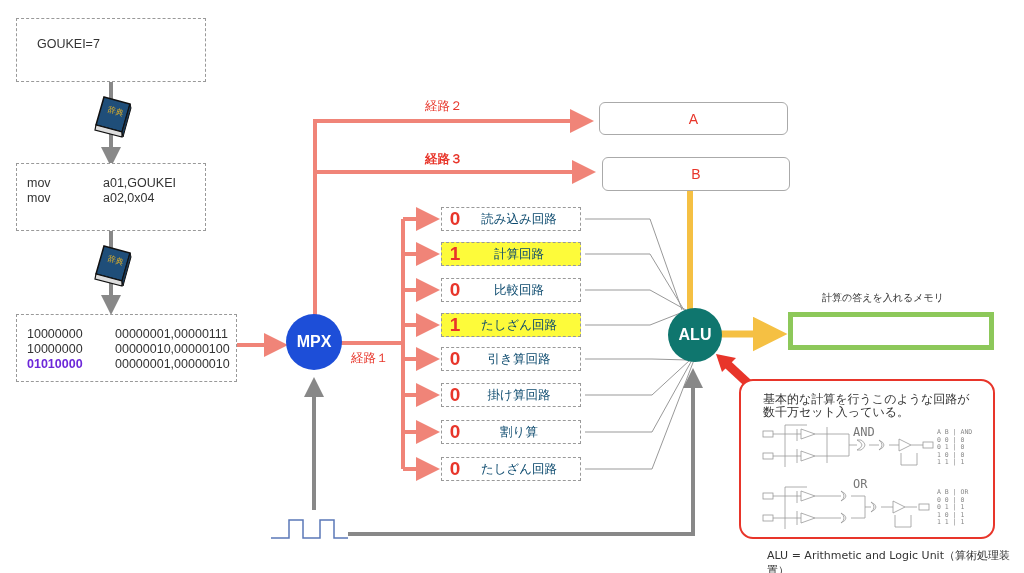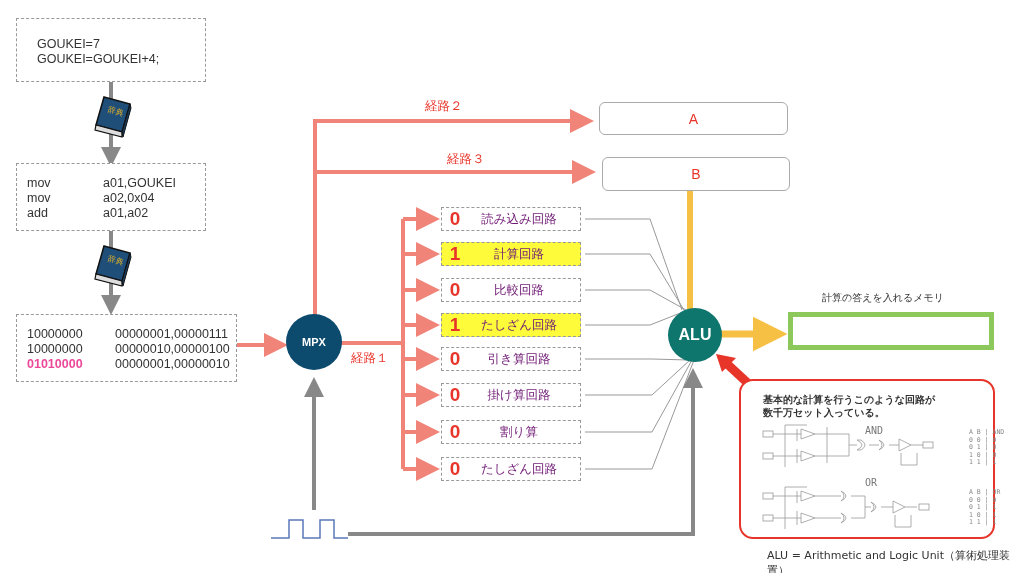--- a/index.html
+++ b/index.html
@@ -3,33 +3,33 @@
 <meta charset="utf-8">
 <style>
   html,body{margin:0;padding:0;background:#fff;}
   body{width:1024px;height:573px;position:relative;overflow:hidden;font-family:"DejaVu Sans","Liberation Sans",sans-serif;color:#333;}
   .abs{position:absolute;}
   .dash{border:1.5px dashed #999;box-sizing:border-box;background:#fff;}
   .code{font-family:"Liberation Sans","DejaVu Sans",sans-serif;font-size:12.5px;line-height:15px;color:#333;}
   .code .row{display:flex;white-space:pre;}
   .code .c1{width:76px;}
   .code .c1b{width:88px;}
-  .red{color:#ec4899;}
+  .red{color:#6d28d9;}
   svg.wires{position:absolute;left:0;top:0;}
   .node{position:absolute;border-radius:50%;color:#fff;font-family:"Liberation Sans",sans-serif;font-weight:bold;display:flex;align-items:center;justify-content:center;}
   .reg{position:absolute;border:1.5px solid #aaa;border-radius:6px;background:#fff;box-sizing:border-box;display:flex;align-items:center;justify-content:center;color:#e8352a;font-size:14px;font-family:"Liberation Sans",sans-serif;}
   .circuit{position:absolute;left:441px;width:140px;height:24px;display:flex;align-items:center;box-sizing:border-box;border:1.5px dashed #999;background:#fff;}
   .circuit.on{background:#fdfb3a;}
   .circuit .bit{width:22px;text-align:center;font-family:"Liberation Sans",sans-serif;font-weight:bold;font-size:19px;color:#e8352a;line-height:20px;padding-left:2px;}
-  .circuit .lbl{flex:1;text-align:center;font-size:12.5px;color:#701a75;padding-right:8px;}
+  .circuit .lbl{flex:1;text-align:center;font-size:12.5px;color:#0c4a6e;padding-right:8px;}
   .lab{position:absolute;font-size:12.5px;color:#e8352a;}
   .note{position:absolute;left:739px;top:379px;width:256px;height:160px;border:2px solid #e8352a;border-radius:14px;box-sizing:border-box;background:#fff;}
-  .note .txt{position:absolute;left:22px;top:12px;font-size:10px;line-height:13px;color:#333;font-weight:bold;}
-  .truth{position:absolute;font-family:"DejaVu Sans Mono","Liberation Mono",monospace;font-size:6.5px;line-height:7.5px;color:#888;white-space:pre;margin-left:32px;}
-  .gate-lbl{position:absolute;font-family:"DejaVu Sans Mono",monospace;font-size:10px;color:#777;margin-left:12px;}
+  .note .txt{position:absolute;left:22px;top:12px;font-size:12px;line-height:13px;color:#333;}
+  .truth{position:absolute;font-family:"DejaVu Sans Mono","Liberation Mono",monospace;font-size:6.5px;line-height:7.5px;color:#888;white-space:pre;}
+  .gate-lbl{position:absolute;font-family:"DejaVu Sans Mono",monospace;font-size:12px;color:#777;}
   .book{position:absolute;}
 </style>
 </head>
 <body>
 
 <svg class="wires" width="1024" height="573">
   <defs>
     <marker id="arrPink" markerWidth="6" markerHeight="6" refX="3" refY="3" orient="auto" markerUnits="strokeWidth">
       <path d="M0,0 L6,3 L0,6 z" fill="#f08478"></path>
     </marker>
@@ -81,55 +81,53 @@
   <line x1="314" y1="510" x2="314" y2="387" stroke="#888" stroke-width="4" marker-end="url(#arrGray)"></line>
 
   <polyline points="271,538 289,538 289,520 303,520 303,538 320,538 320,520 334,520 334,538 348,538" fill="none" stroke="#5b78b8" stroke-width="1.5"></polyline>
 
   <line x1="752" y1="387" x2="725" y2="362" stroke="#e8352a" stroke-width="9"></line>
   <path d="M716,354 L736,358 L722,372 z" fill="#e8352a"></path>
 </svg>
 
 <div class="abs dash code" style="left:16px;top:18px;width:190px;height:64px;padding:18px 8px 0 20px;">
   <div>GOUKEI=7</div>
-  <div>GOUKEI=GOUKEI+4;</div>
 </div>
 
 <svg class="book" style="left:90px;top:94px" width="44" height="46" viewBox="0 0 44 46">
   <path d="M14,3 L40,10 L32,38 L6,31 z" fill="#1f4e79" stroke="#111" stroke-width="1.5"></path>
   <path d="M6,31 L32,38 L32,43 L5,36 z" fill="#ddd" stroke="#111" stroke-width="1.2"></path>
   <path d="M32,38 L40,10 L41,14 L33,43 z" fill="#163a5c" stroke="#111" stroke-width="1"></path>
   <text x="18" y="19" font-size="8" fill="#e6b325" font-family="DejaVu Sans" transform="rotate(15 22 16)">辞典</text>
 </svg>
 
 <div class="abs dash code" style="left:16px;top:163px;width:190px;height:68px;padding:12px 0 0 10px;">
   <div class="row"><span class="c1">mov</span><span>a01,GOUKEI</span></div>
   <div class="row"><span class="c1">mov</span><span>a02,0x04</span></div>
-  <div class="row"><span class="c1">add</span><span>a01,a02</span></div>
 </div>
 
 <svg class="book" style="left:90px;top:243px" width="44" height="46" viewBox="0 0 44 46">
   <path d="M14,3 L40,10 L32,38 L6,31 z" fill="#1f4e79" stroke="#111" stroke-width="1.5"></path>
   <path d="M6,31 L32,38 L32,43 L5,36 z" fill="#ddd" stroke="#111" stroke-width="1.2"></path>
   <path d="M32,38 L40,10 L41,14 L33,43 z" fill="#163a5c" stroke="#111" stroke-width="1"></path>
   <text x="18" y="19" font-size="8" fill="#e6b325" font-family="DejaVu Sans" transform="rotate(15 22 16)">辞典</text>
 </svg>
 
 <div class="abs dash code" style="left:16px;top:314px;width:221px;height:68px;padding:12px 0 0 10px;">
   <div class="row"><span class="c1b">10000000</span><span>00000001,00000111</span></div>
   <div class="row"><span class="c1b">10000000</span><span>00000010,00000100</span></div>
   <div class="row"><span class="c1b red" style="font-weight:bold">01010000</span><span>00000001,00000010</span></div>
 </div>
 
-<div class="node" style="left:286px;top:314px;width:56px;height:56px;background:#0c4a6e;font-size:11px;">
+<div class="node" style="left:286px;top:314px;width:56px;height:56px;background:#1d4ed8;font-size:16px;">
   <span>MPX</span>
 </div>
 
 <div class="lab" style="left:425px;top:98px;">経路２</div>
-<div class="lab" style="left:447px;top:151px;">経路３</div>
+<div class="lab" style="left:425px;top:151px;font-weight:bold;">経路３</div>
 <div class="lab" style="left:351px;top:350px;">経路１</div>
 
 <div class="reg" style="left:599px;top:102px;width:189px;height:33px;">
     <span>A</span>
   </div>
 <div class="reg" style="left:602px;top:157px;width:188px;height:34px;">
     <span>B</span>
   </div>
 
 <div id="circuits">

